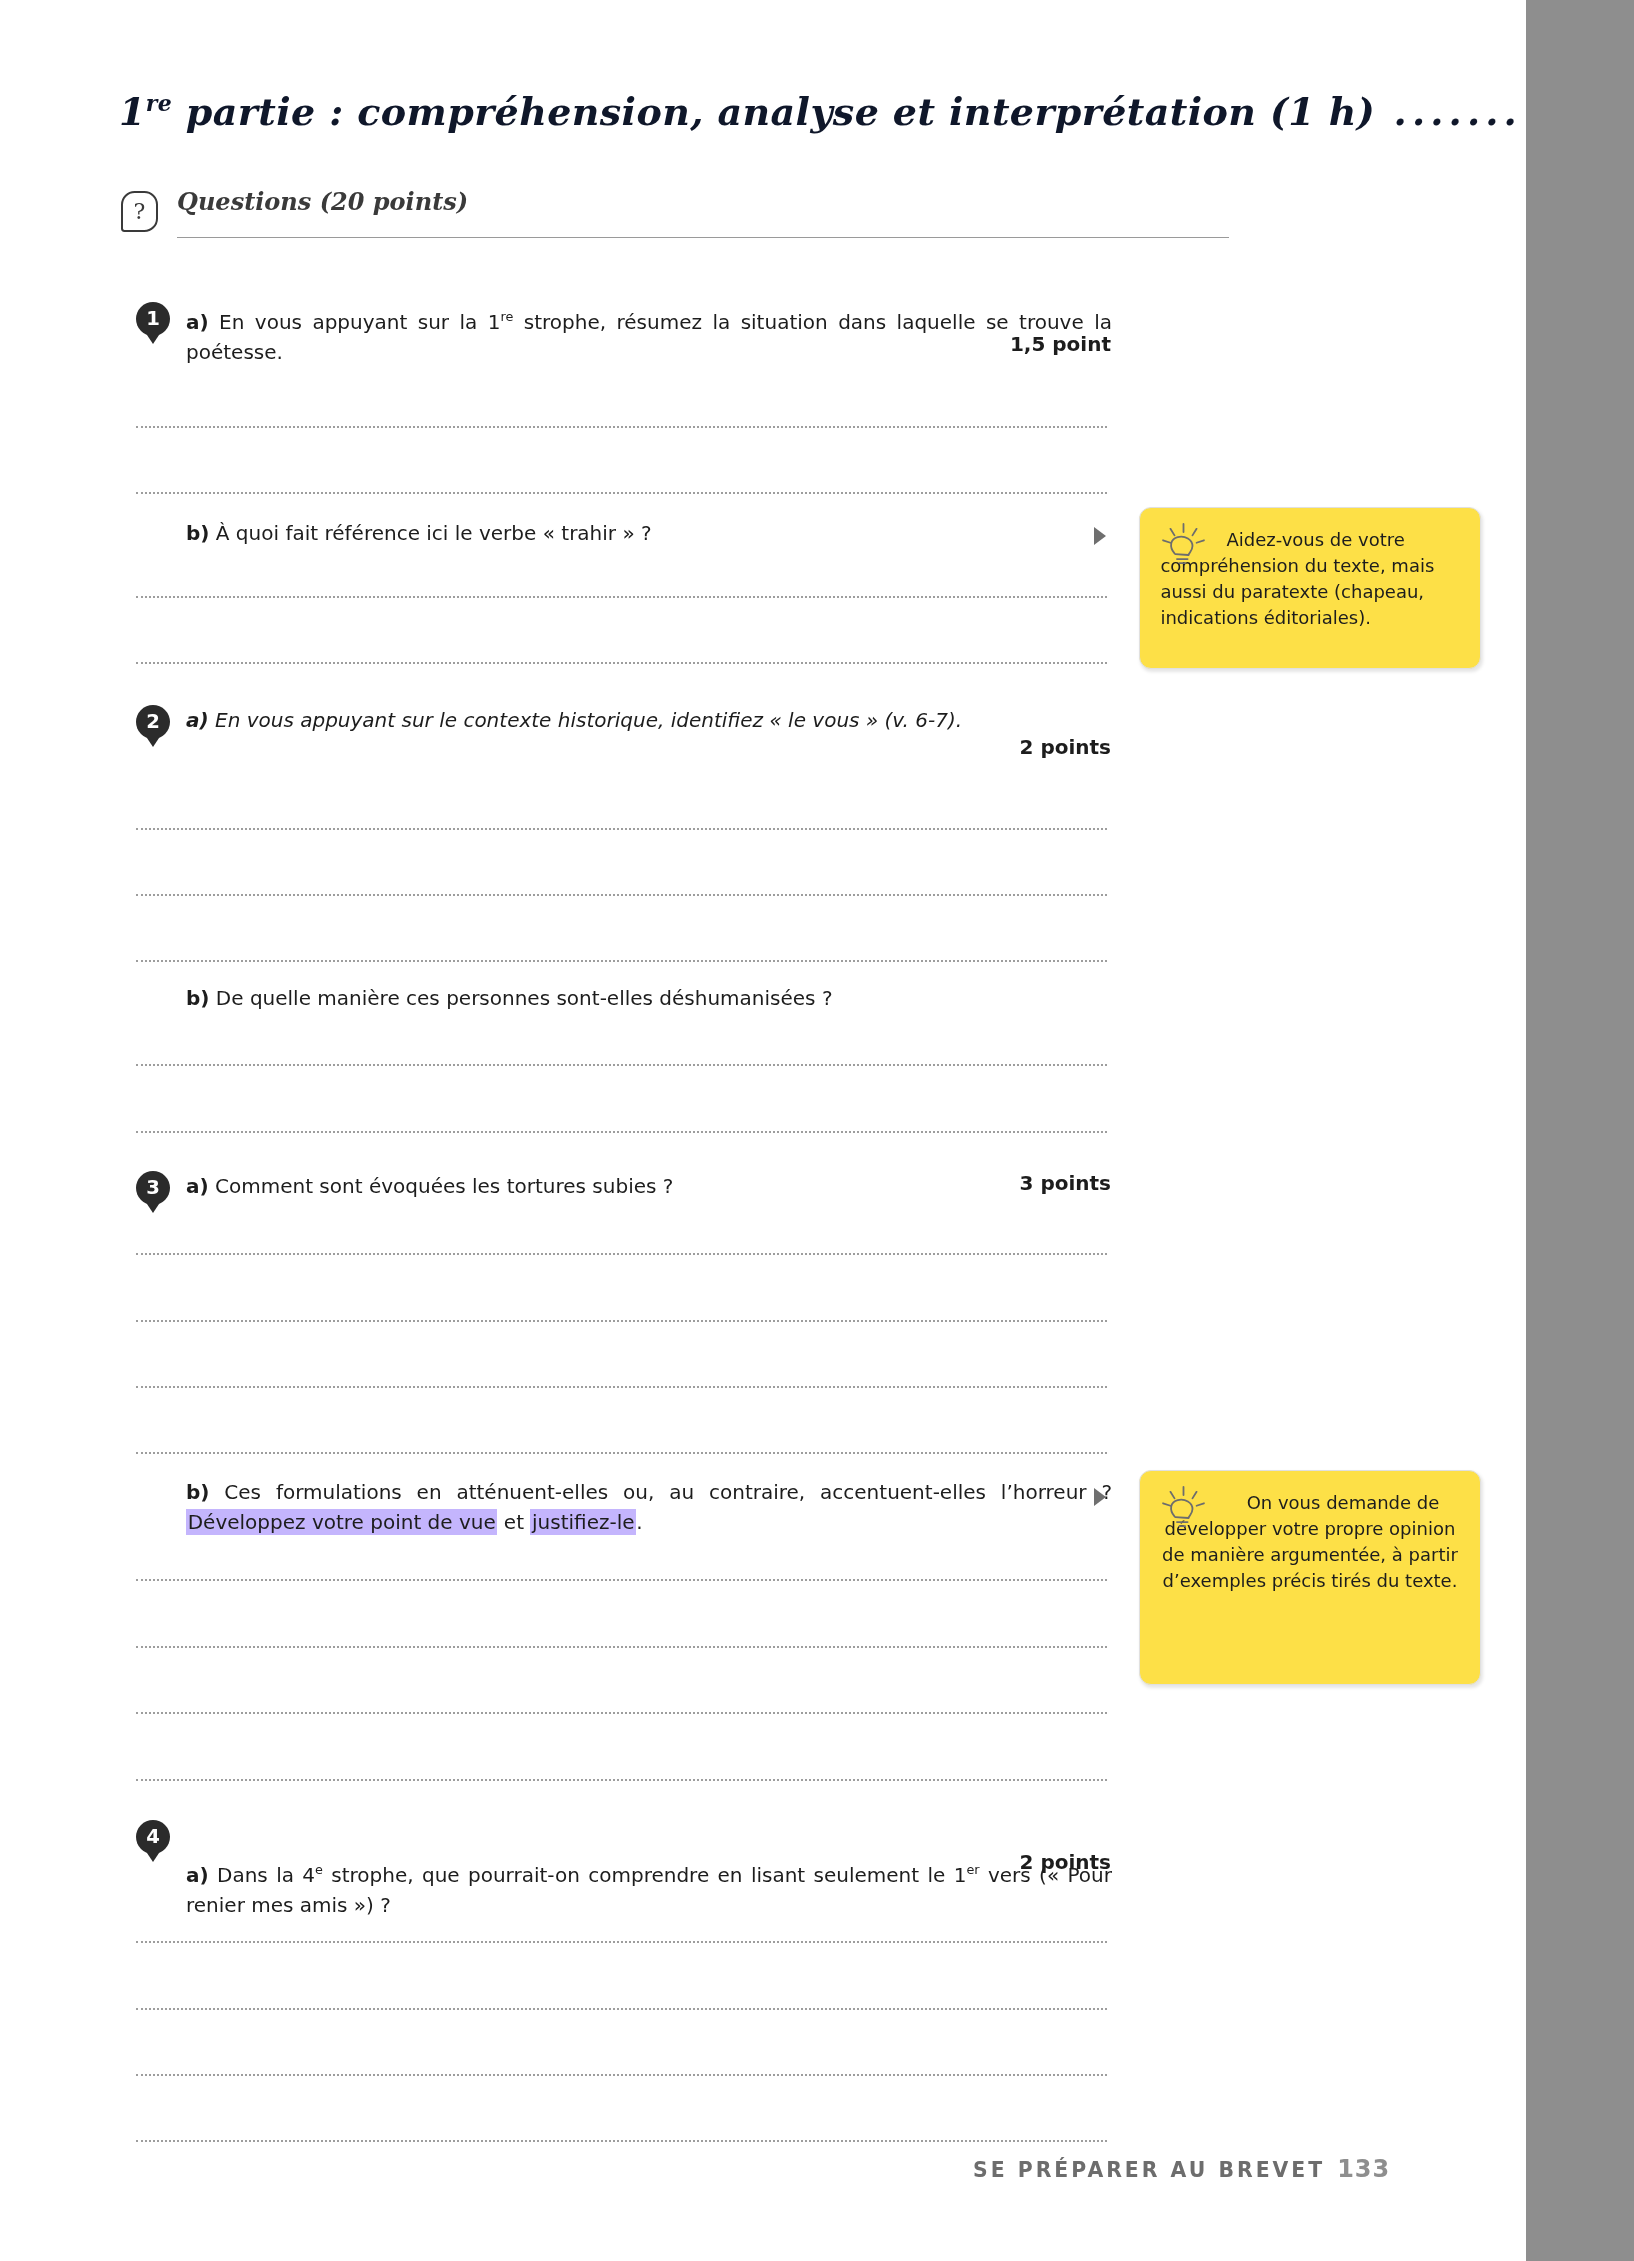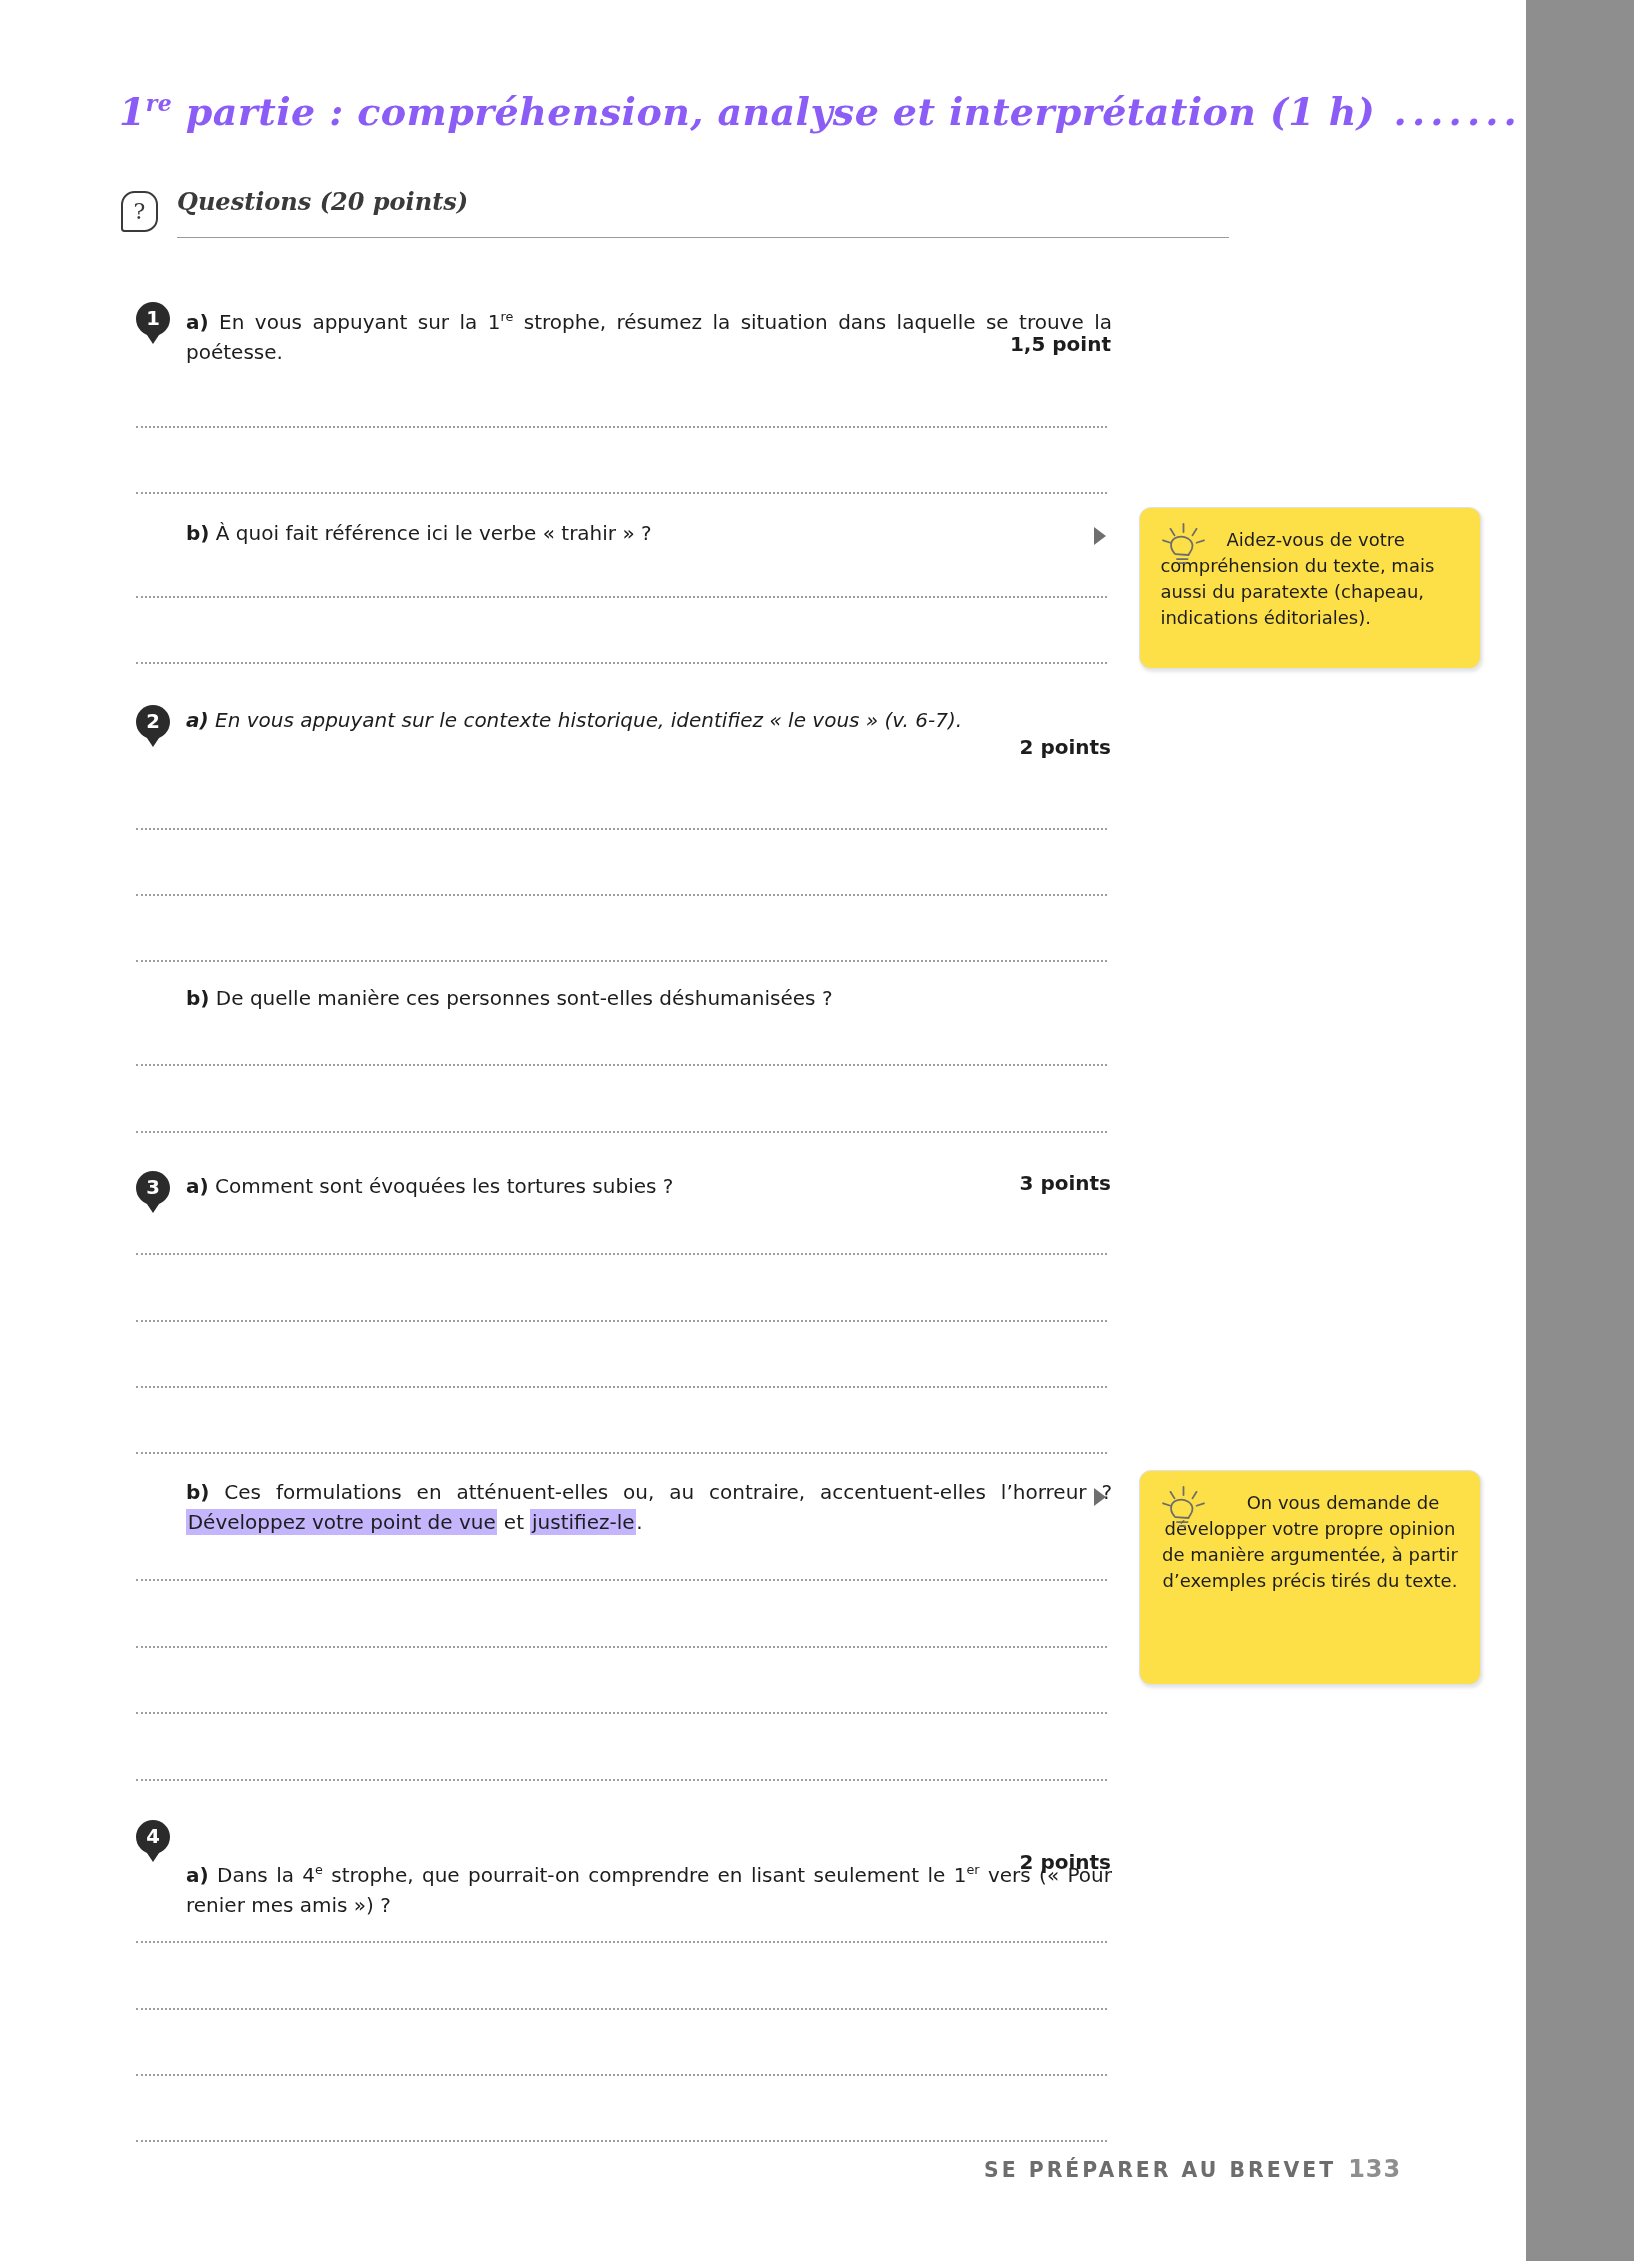--- a/index.html
+++ b/index.html
@@ -35,21 +35,21 @@
     width: 1526px;
     height: 2261px;
   }
 
   
   .part-title {
     position: absolute;
     left: 119px;
     top: 89px;
     width: 1396px;
-    color: #8b5cf6;
+    color: #0f172a;
     font-family: "DejaVu Serif", serif;
     font-style: italic;
     font-size: 38px;
     font-weight: 600;
     letter-spacing: 0.4px;
     white-space: nowrap;
   }
   .part-title sup {
     font-size: 22px;
     vertical-align: super;
@@ -188,21 +188,21 @@
     width: 0;
     height: 0;
     border-top: 9.4px solid transparent;
     border-bottom: 9.4px solid transparent;
     border-left: 12.8px solid #6f6f6f;
   }
 
   
   .footer {
     position: absolute;
-    right: 125px;
+    right: 136px;
     bottom: 78px;
     font-size: 20.4px;
     letter-spacing: 3px;
     color: #6d6d6d;
     font-weight: 600;
     white-space: nowrap;
   }
   .footer .pageno {
     color: #8e8e8e;
     font-size: 24px;

